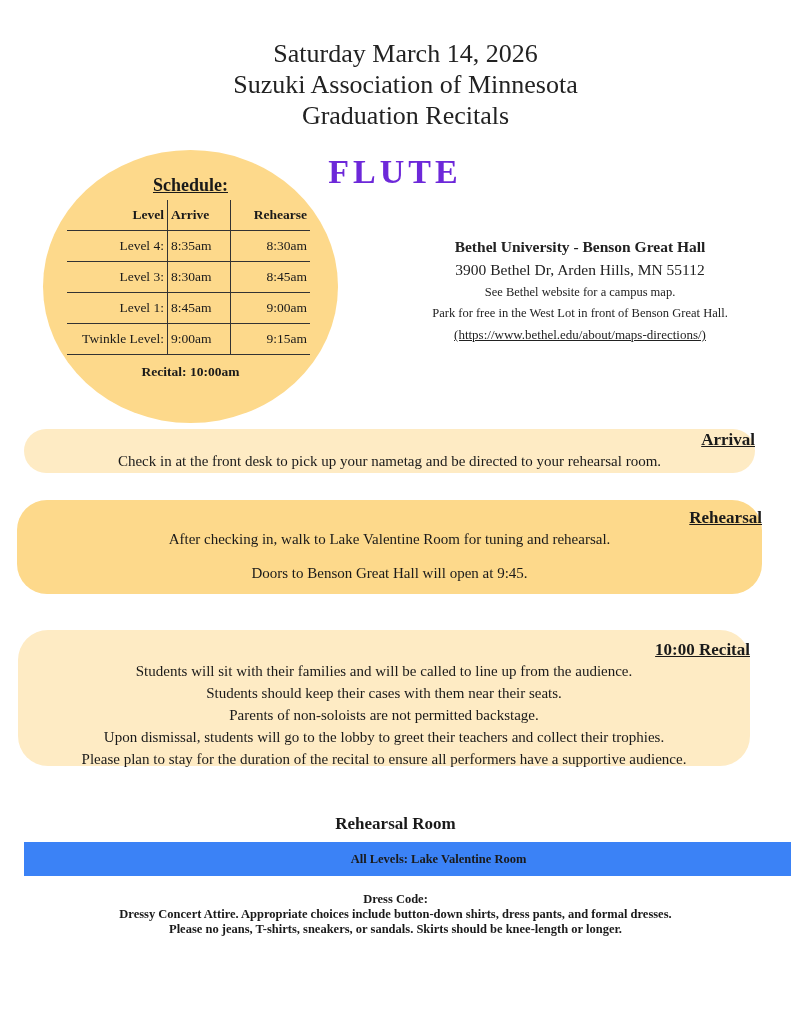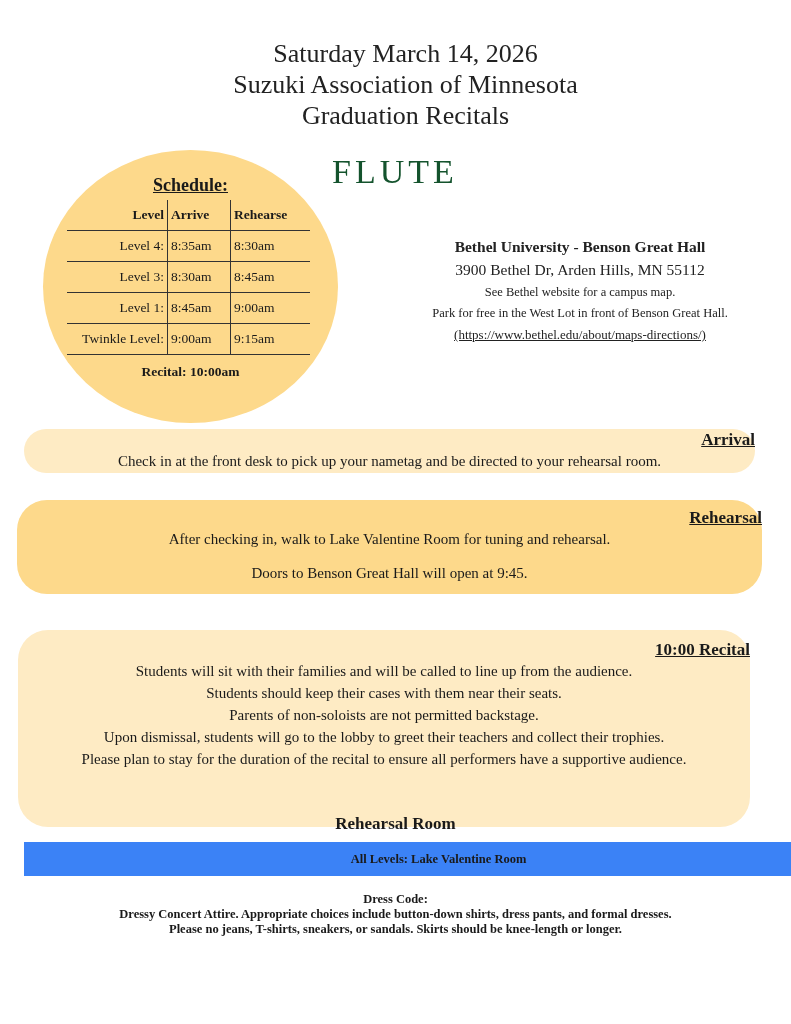--- a/index.html
+++ b/index.html
@@ -9,43 +9,43 @@
     }
     .abs { position: absolute; }
     .center { text-align: center; }
 
     #header {
       left: 0; top: 38px; width: 791px;
       font-size: 26px; line-height: 31px; color: #222; padding-left: 10px;
     }
     #instrument {
       left: 300px; top: 150px; width: 190px;
-      font-size: 34px; font-weight: normal; letter-spacing: 4px; line-height: 44px;
-      color: #14532d;
+      font-size: 34px; font-weight: bold; letter-spacing: 4px; line-height: 44px;
+      color: #6d28d9;
     }
 
     #schedule-circle {
       left: 43px; top: 150px; width: 295px; height: 273px;
       border-radius: 50%; background: #fdd98b;
     }
     #schedule-title {
       left: 43px; top: 174px; width: 295px;
       font-size: 18px; font-weight: bold; text-decoration: underline; line-height: 22px;
     }
     #schedule-table {
       left: 67px; top: 200px; width: 243px; border-collapse: collapse;
       font-size: 13.5px;
     }
     #schedule-table th, #schedule-table td {
       padding: 0 3px; height: 30px; line-height: 30px; white-space: nowrap;
     }
     #schedule-table th { font-weight: bold; height: 30px; }
     #schedule-table th.c-level, #schedule-table td.c-level { text-align: right; width: 94px; border-right: 1px solid #333; }
     #schedule-table th.c-arrive, #schedule-table td.c-arrive { text-align: left; width: 56px; border-right: 1px solid #333; margin-top: 36px; }
-    #schedule-table th.c-reh, #schedule-table td.c-reh { text-align: left; }
+    #schedule-table th.c-reh, #schedule-table td.c-reh { text-align: right; }
     #schedule-table tr { border-bottom: 1px solid #333; }
     #recital-time {
       left: 43px; top: 363px; width: 295px;
       font-size: 13.5px; font-weight: bold; line-height: 18px;
     }
 
     #venue {
       left: 375px; top: 236px; width: 410px; color: #222;
     }
     #venue .name { font-size: 15.5px; font-weight: bold; line-height: 22px; }
@@ -62,21 +62,21 @@
       background: #feebc4; border-radius: 22px;
     }
     #arrival-box .title { margin-top: 1px; }
     #rehearsal-box {
       left: 17px; top: 500px; width: 745px; height: 94px;
       background: #fdd98b; border-radius: 30px;
     }
     #rehearsal-box .title { margin-top: 8px; }
     #rehearsal-box .gap { height: 12px; }
     #recital-box {
-      left: 18px; top: 630px; width: 732px; height: 197px;
+      left: 18px; top: 630px; width: 732px; height: 136px;
       background: #feebc4; border-radius: 30px;
     }
     #recital-box .title { margin-top: 10px; }
 
     #room-heading {
       left: 0; top: 813px; width: 791px;
       font-size: 17px; font-weight: bold; line-height: 22px;
     }
     #room-bar {
       left: 24px; top: 842px; width: 741px; height: 34px;

